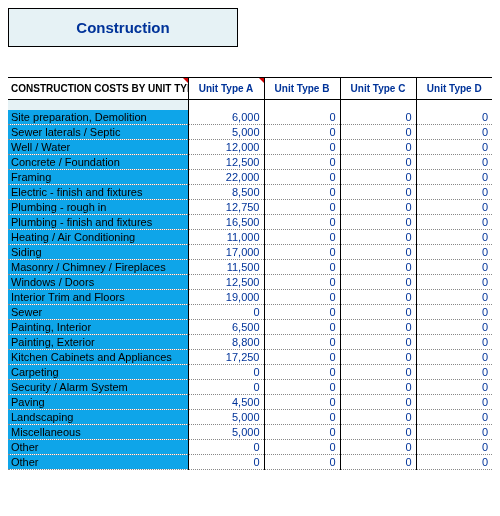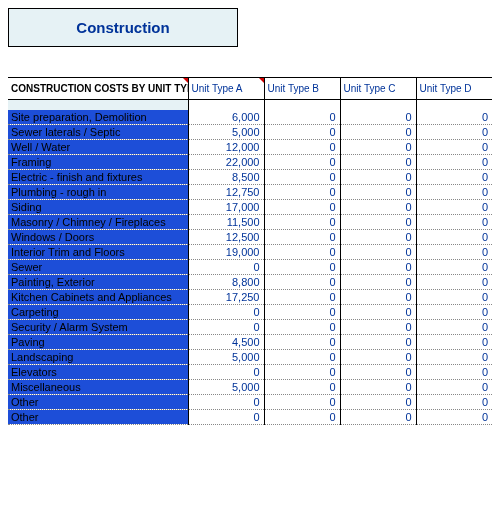--- a/index.html
+++ b/index.html
@@ -42,38 +42,38 @@
     height: 22px;
     vertical-align: middle;
   }
   th.rowlabel-head {
     text-align: left;
     color: #000;
     font-weight: bold;
     position: relative;
   }
   th.unit-head {
-    text-align: left;
+    text-align: center;
     color: #003399;
-    font-weight: normal;
+    font-weight: bold;
     border-left: 1px solid #000;
     position: relative;
   }
   .red-mark::after {
     content: "";
     position: absolute;
     top: 0;
     right: 0;
     width: 0;
     height: 0;
     border-left: 5px solid transparent;
     border-top: 5px solid #d00000;
   }
   td.label {
-    background: #1d4ed8;
+    background: #0ea5e9;
     text-align: left;
     border-bottom: 1px dotted #888;
   }
   td.val {
     color: #003399;
     text-align: right;
     border-bottom: 1px dotted #888;
     border-left: 1px solid #000;
     padding-right: 4px;
   }
@@ -133,20 +133,27 @@
         <td class="val">0</td>
       </tr>
       <tr>
         <td class="label">Well / Water</td>
         <td class="val">12,000</td>
         <td class="val">0</td>
         <td class="val">0</td>
         <td class="val">0</td>
       </tr>
       <tr>
+        <td class="label">Concrete / Foundation</td>
+        <td class="val">12,500</td>
+        <td class="val">0</td>
+        <td class="val">0</td>
+        <td class="val">0</td>
+      </tr>
+      <tr>
         <td class="label">Framing</td>
         <td class="val">22,000</td>
         <td class="val">0</td>
         <td class="val">0</td>
         <td class="val">0</td>
       </tr>
       <tr>
         <td class="label">Electric - finish and fixtures</td>
         <td class="val">8,500</td>
         <td class="val">0</td>
@@ -154,20 +161,34 @@
         <td class="val">0</td>
       </tr>
       <tr>
         <td class="label">Plumbing - rough in</td>
         <td class="val">12,750</td>
         <td class="val">0</td>
         <td class="val">0</td>
         <td class="val">0</td>
       </tr>
       <tr>
+        <td class="label">Plumbing - finish and fixtures</td>
+        <td class="val">16,500</td>
+        <td class="val">0</td>
+        <td class="val">0</td>
+        <td class="val">0</td>
+      </tr>
+      <tr>
+        <td class="label">Heating / Air Conditioning</td>
+        <td class="val">11,000</td>
+        <td class="val">0</td>
+        <td class="val">0</td>
+        <td class="val">0</td>
+      </tr>
+      <tr>
         <td class="label">Siding</td>
         <td class="val">17,000</td>
         <td class="val">0</td>
         <td class="val">0</td>
         <td class="val">0</td>
       </tr>
       <tr>
         <td class="label">Masonry / Chimney / Fireplaces</td>
         <td class="val">11,500</td>
         <td class="val">0</td>
@@ -189,20 +210,27 @@
         <td class="val">0</td>
       </tr>
       <tr>
         <td class="label">Sewer</td>
         <td class="val">0</td>
         <td class="val">0</td>
         <td class="val">0</td>
         <td class="val">0</td>
       </tr>
       <tr>
+        <td class="label">Painting, Interior</td>
+        <td class="val">6,500</td>
+        <td class="val">0</td>
+        <td class="val">0</td>
+        <td class="val">0</td>
+      </tr>
+      <tr>
         <td class="label">Painting, Exterior</td>
         <td class="val">8,800</td>
         <td class="val">0</td>
         <td class="val">0</td>
         <td class="val">0</td>
       </tr>
       <tr>
         <td class="label">Kitchen Cabinets and Appliances</td>
         <td class="val">17,250</td>
         <td class="val">0</td>
@@ -226,27 +254,20 @@
       <tr>
         <td class="label">Paving</td>
         <td class="val">4,500</td>
         <td class="val">0</td>
         <td class="val">0</td>
         <td class="val">0</td>
       </tr>
       <tr>
         <td class="label">Landscaping</td>
         <td class="val">5,000</td>
-        <td class="val">0</td>
-        <td class="val">0</td>
-        <td class="val">0</td>
-      </tr>
-      <tr>
-        <td class="label">Elevators</td>
-        <td class="val">0</td>
         <td class="val">0</td>
         <td class="val">0</td>
         <td class="val">0</td>
       </tr>
       <tr>
         <td class="label">Miscellaneous</td>
         <td class="val">5,000</td>
         <td class="val">0</td>
         <td class="val">0</td>
         <td class="val">0</td>

